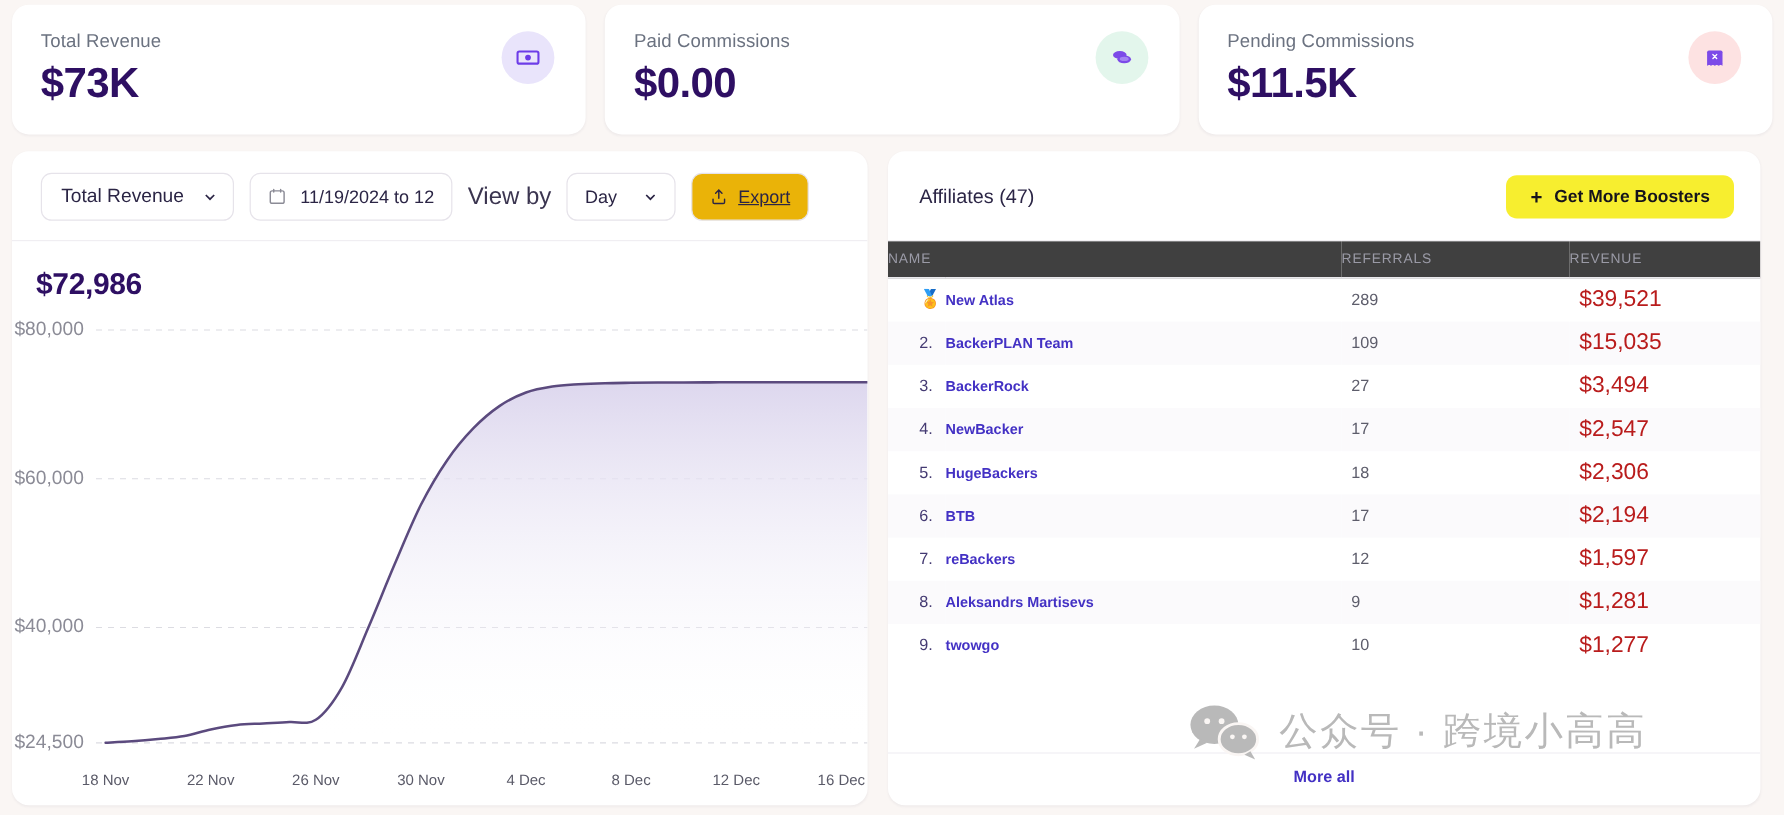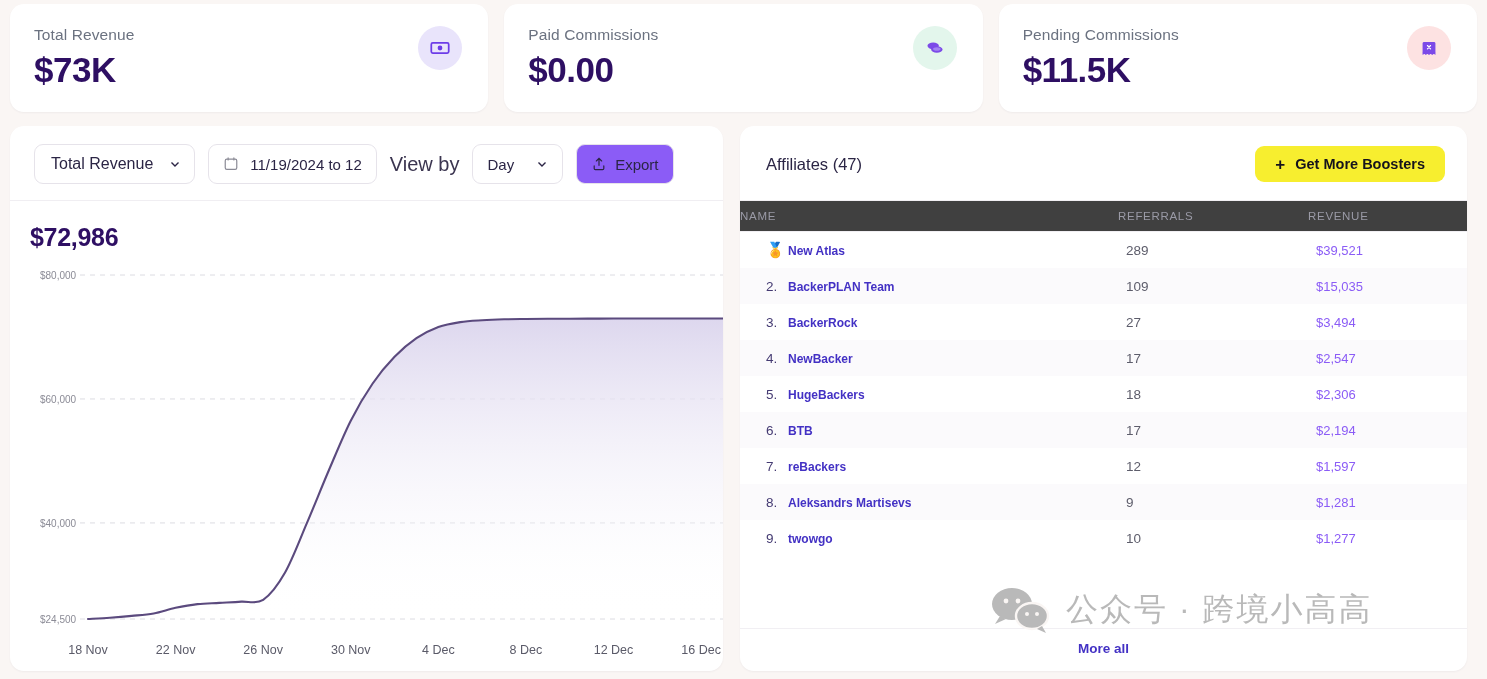--- a/index.html
+++ b/index.html
@@ -52,34 +52,34 @@
   }
   .ctl {
     display:flex; align-items:center; gap:9px;
     height:40px; padding:0 14px;
     border:1px solid #e6e3ea; border-radius:9px;
     background:#fff; font-size:15px; color:#2b2545;
     white-space:nowrap; cursor:pointer;
   }
   .ctl.primary-select { font-size:16px; padding:0 13px 0 16px; gap:16px; }
   .ctl.date { gap:11px; }
-  .ctl.export { background:#8b5cf6; gap:8px; }
+  .ctl.export { background:#eab308; gap:8px;text-decoration:underline; }
   .viewby-label { font-size:20px; color:#3b3550; white-space:nowrap; }
   .chev { width:12px; height:12px; flex:none; }
 
   .chart-body { position:relative; height:calc(100% - 75px); }
   .chart-total {
     font-size:25px; font-weight:700; color:#2e0f63;
     padding:22px 0 0 20px; letter-spacing:-.3px;
   }
   .plot { position:absolute; left:0; right:0; top:62px; bottom:0; }
   .plot svg { display:block; }
   .ytick {
-    position:absolute; font-size:10px; color:#8b8b96;
-    left:30px; transform:translateY(-50%); white-space:nowrap;text-align:center;
+    position:absolute; font-size:16px; color:#8b8b96;
+    left:2px; transform:translateY(-50%); white-space:nowrap;text-align:center;
   }
   .xtick {
     position:absolute; font-size:12.5px; color:#5a5a68;
     transform:translateX(-50%); white-space:nowrap; bottom:14px;
   }
 
   
   .aff-panel {
     width:727px; height:545px;
     background:#fff; border-radius:14px;
@@ -120,21 +120,21 @@
 
   table.aff-table td { padding:0; height:36px; vertical-align:middle; }
   tr.arow:nth-child(even) { background:#fbfafc; }
   .rank { font-size:13.5px; color:#443a72; padding-left:26px; }
   .rank.medal { font-size:15px; line-height:1; }
   .aff-name {
     font-size:12px; color:#4331c4; font-weight:700;
     cursor:pointer; white-space:nowrap;
   }
   .aff-ref { font-size:13.5px; color:#5d5d6b; padding-left:8px; }
-  .aff-rev { font-size:13px; color:#8b5cf6; padding-left:8px; }
+  .aff-rev { font-size:19px; color:#b91c1c; padding-left:8px; }
 
   .viewall-wrap {
     margin-top:auto; padding:0 0 14px 0;
     text-align:center; position:relative;
     border-top:1px solid #f1eff3;
   }
   .viewall {
     display:inline-block; margin-top:12px;
     font-size:13.5px; color:#4331c4; font-weight:700;
     text-decoration:none; cursor:pointer;

